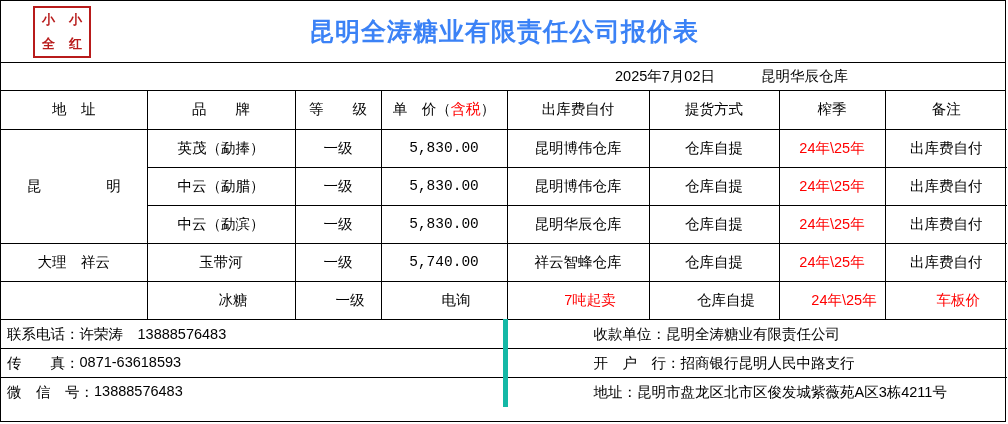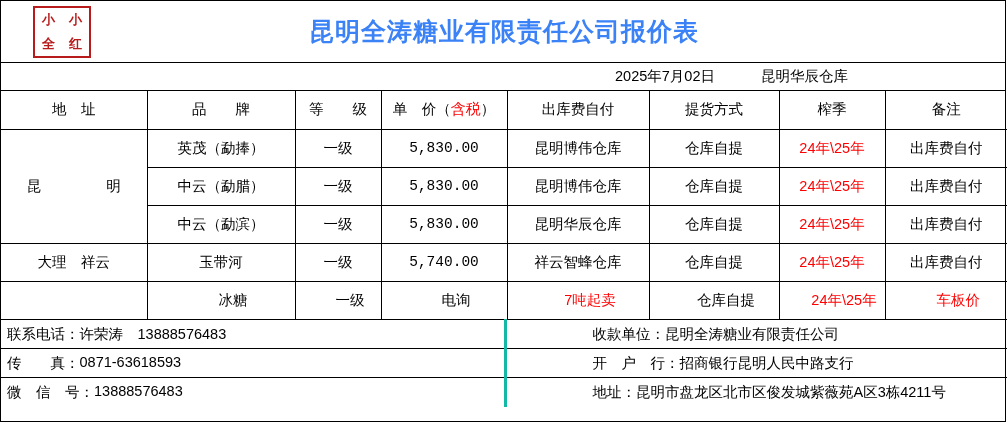--- a/index.html
+++ b/index.html
@@ -129,21 +129,21 @@
   }
   table.footer td {
     height: 29px;
     font-size: 14.5px;
     vertical-align: middle;
     padding: 0 6px;
     box-sizing: border-box;
     border-bottom: 1px solid #000;
   }
   table.footer tr:last-child td { border-bottom: none; }
-  td.f-left { width: 504px; border-right: 3px solid #14b8a6; padding-left: 8px; }
+  td.f-left { width: 504px; border-right: 5px solid #14b8a6; padding-left: 8px; }
   td.f-right { width: 502px; padding-left: 10px; }
   .f-inner { display: flex; }
   .f-label { white-space: pre; }
   .f-value { }
   .right-pad { padding-left: 80px; }
 </style>
 </head>
 <body>
 
 <div class="sheet">

